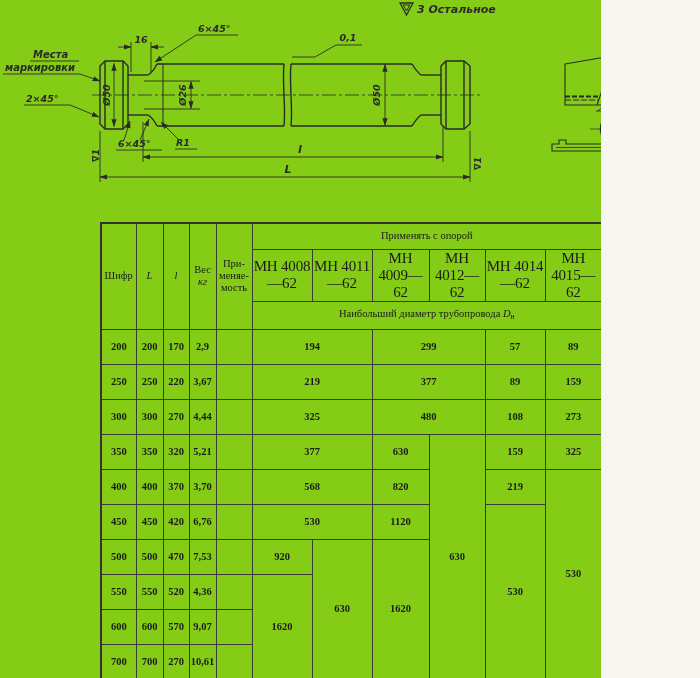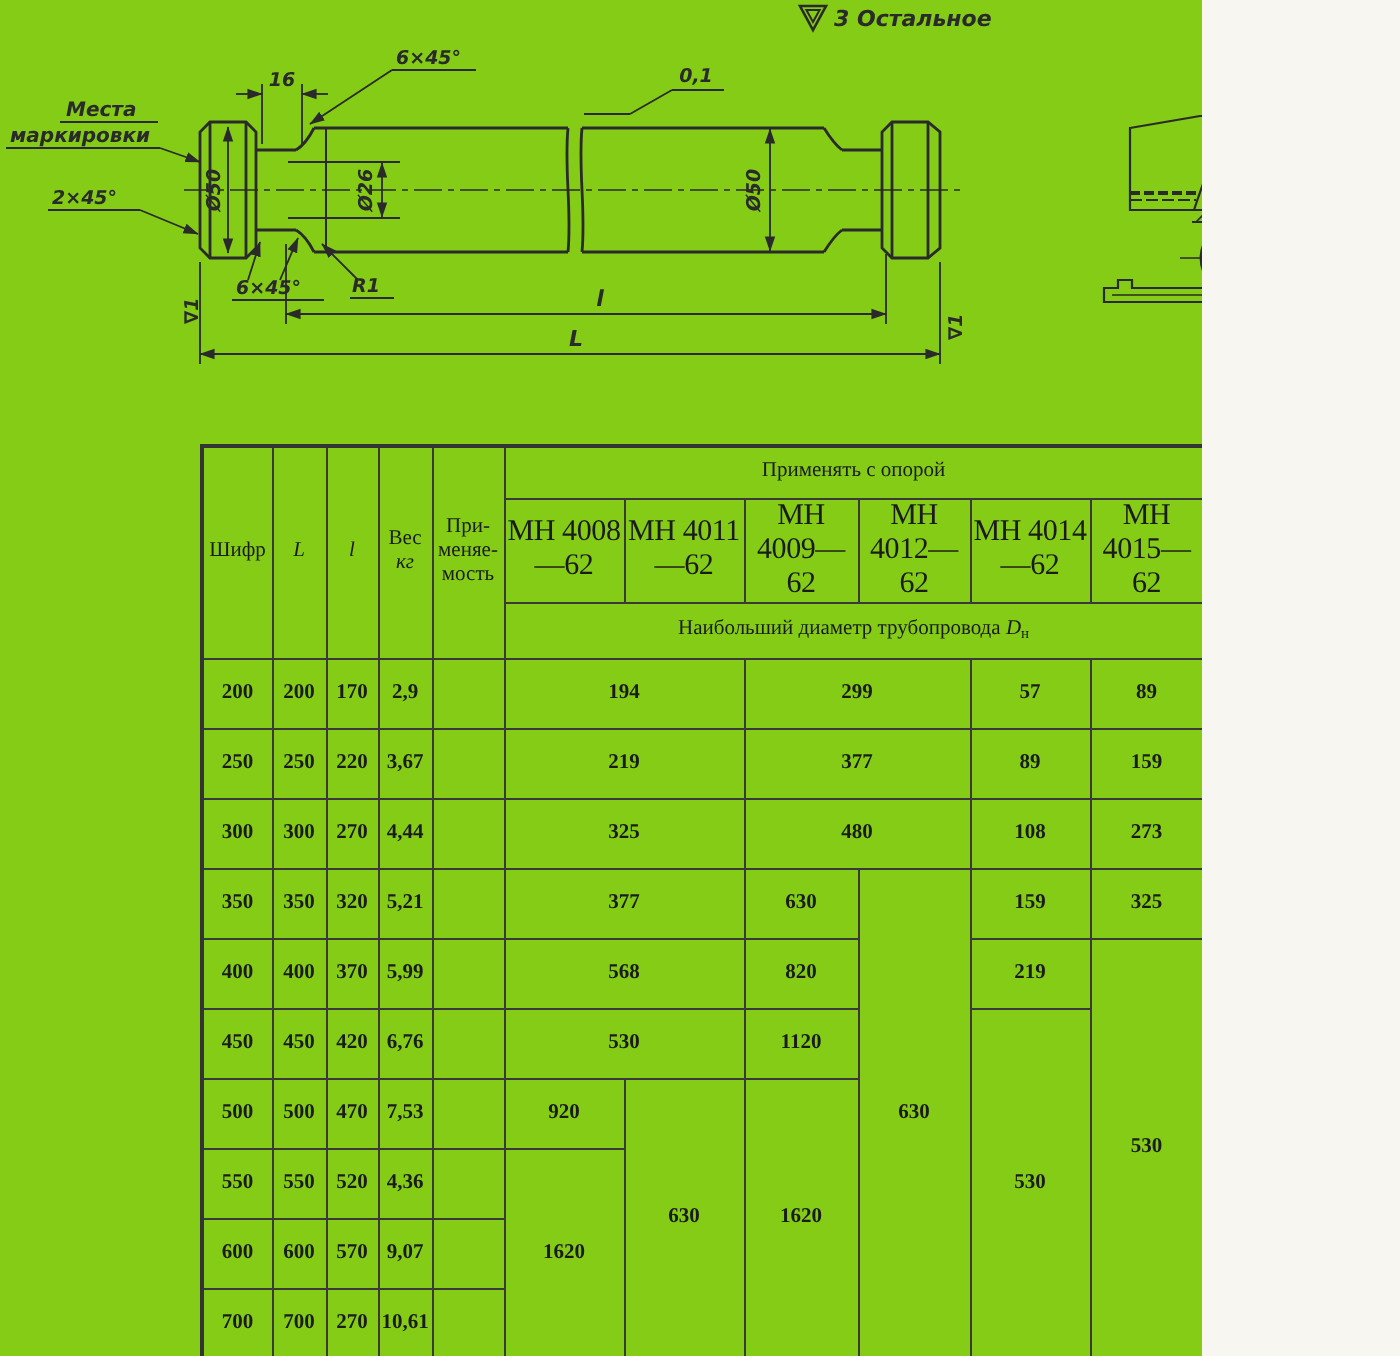--- a/index.html
+++ b/index.html
@@ -271,21 +271,21 @@
         <td class="v" colspan="2">377</td>
         <td class="v">630</td>
         <td class="v" rowspan="7">630</td>
         <td class="v">159</td>
         <td class="v">325</td>
       </tr>
       <tr class="r">
         <td class="v">400</td>
         <td class="v">400</td>
         <td class="v">370</td>
-        <td class="v">5,99</td>
+        <td class="v">3,70</td>
         <td></td>
         <td class="v" colspan="2">568</td>
         <td class="v">820</td>
         <td class="v">219</td>
         <td class="v" rowspan="6">530</td>
       </tr>
       <tr class="r">
         <td class="v">450</td>
         <td class="v">450</td>
         <td class="v">420</td>

